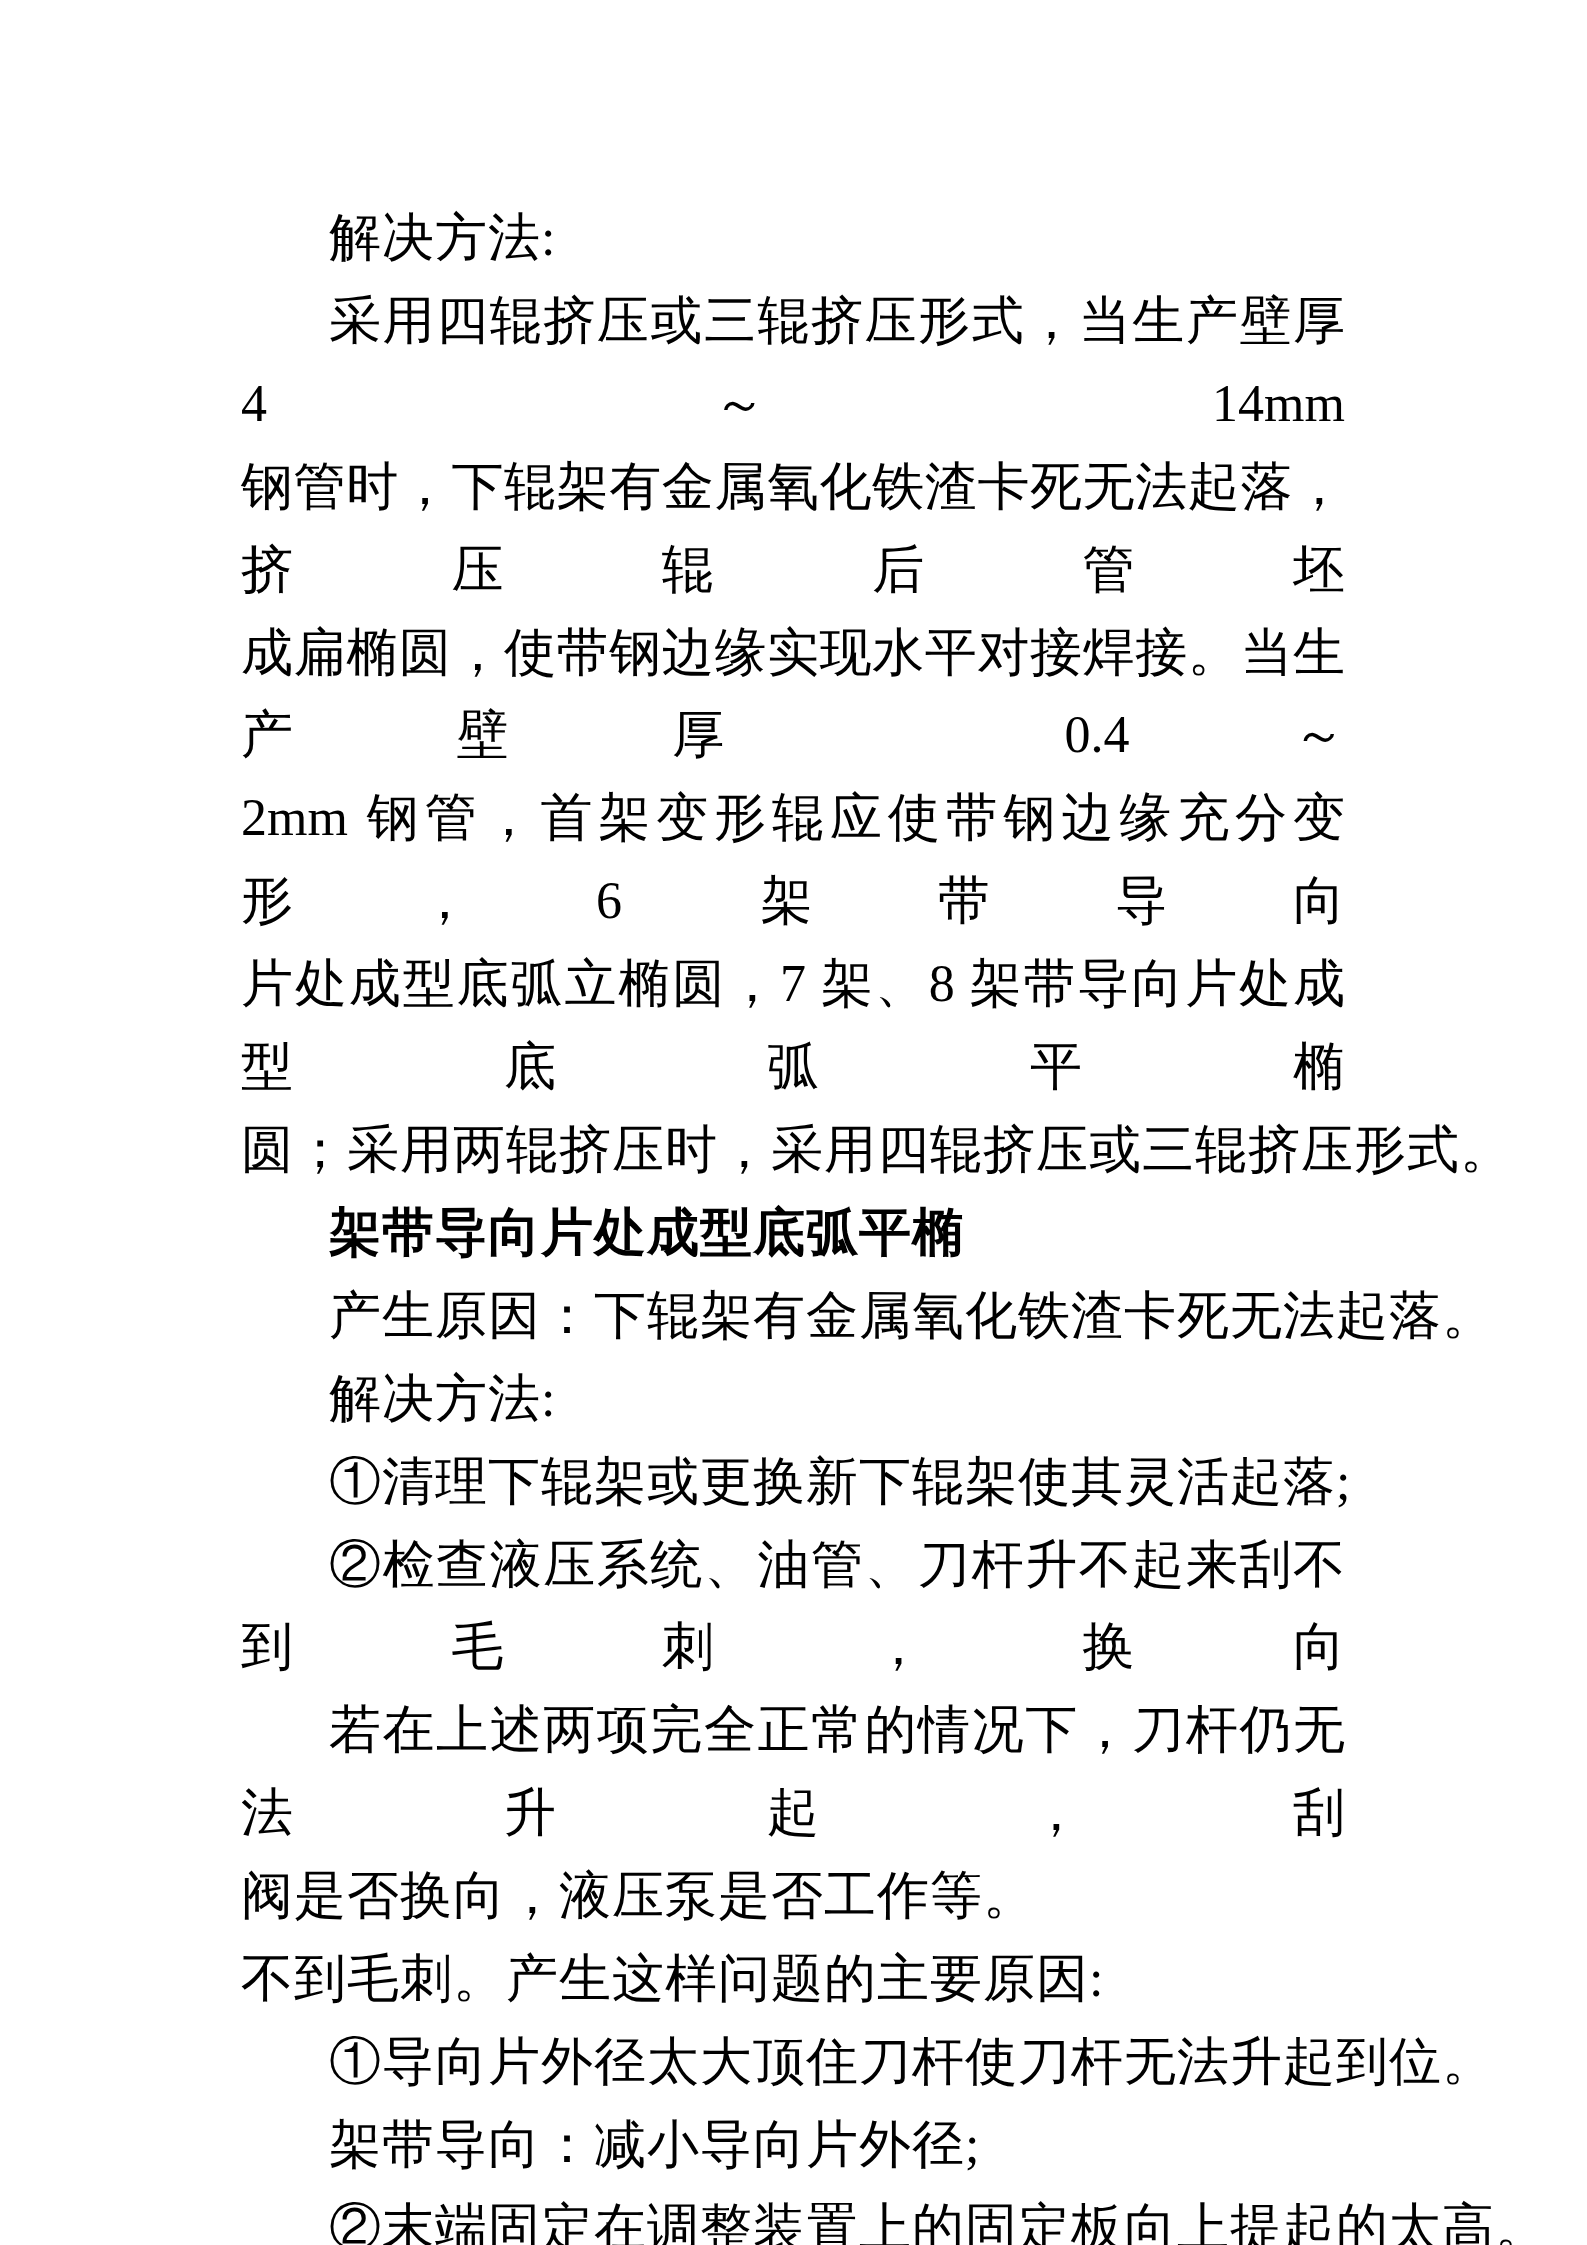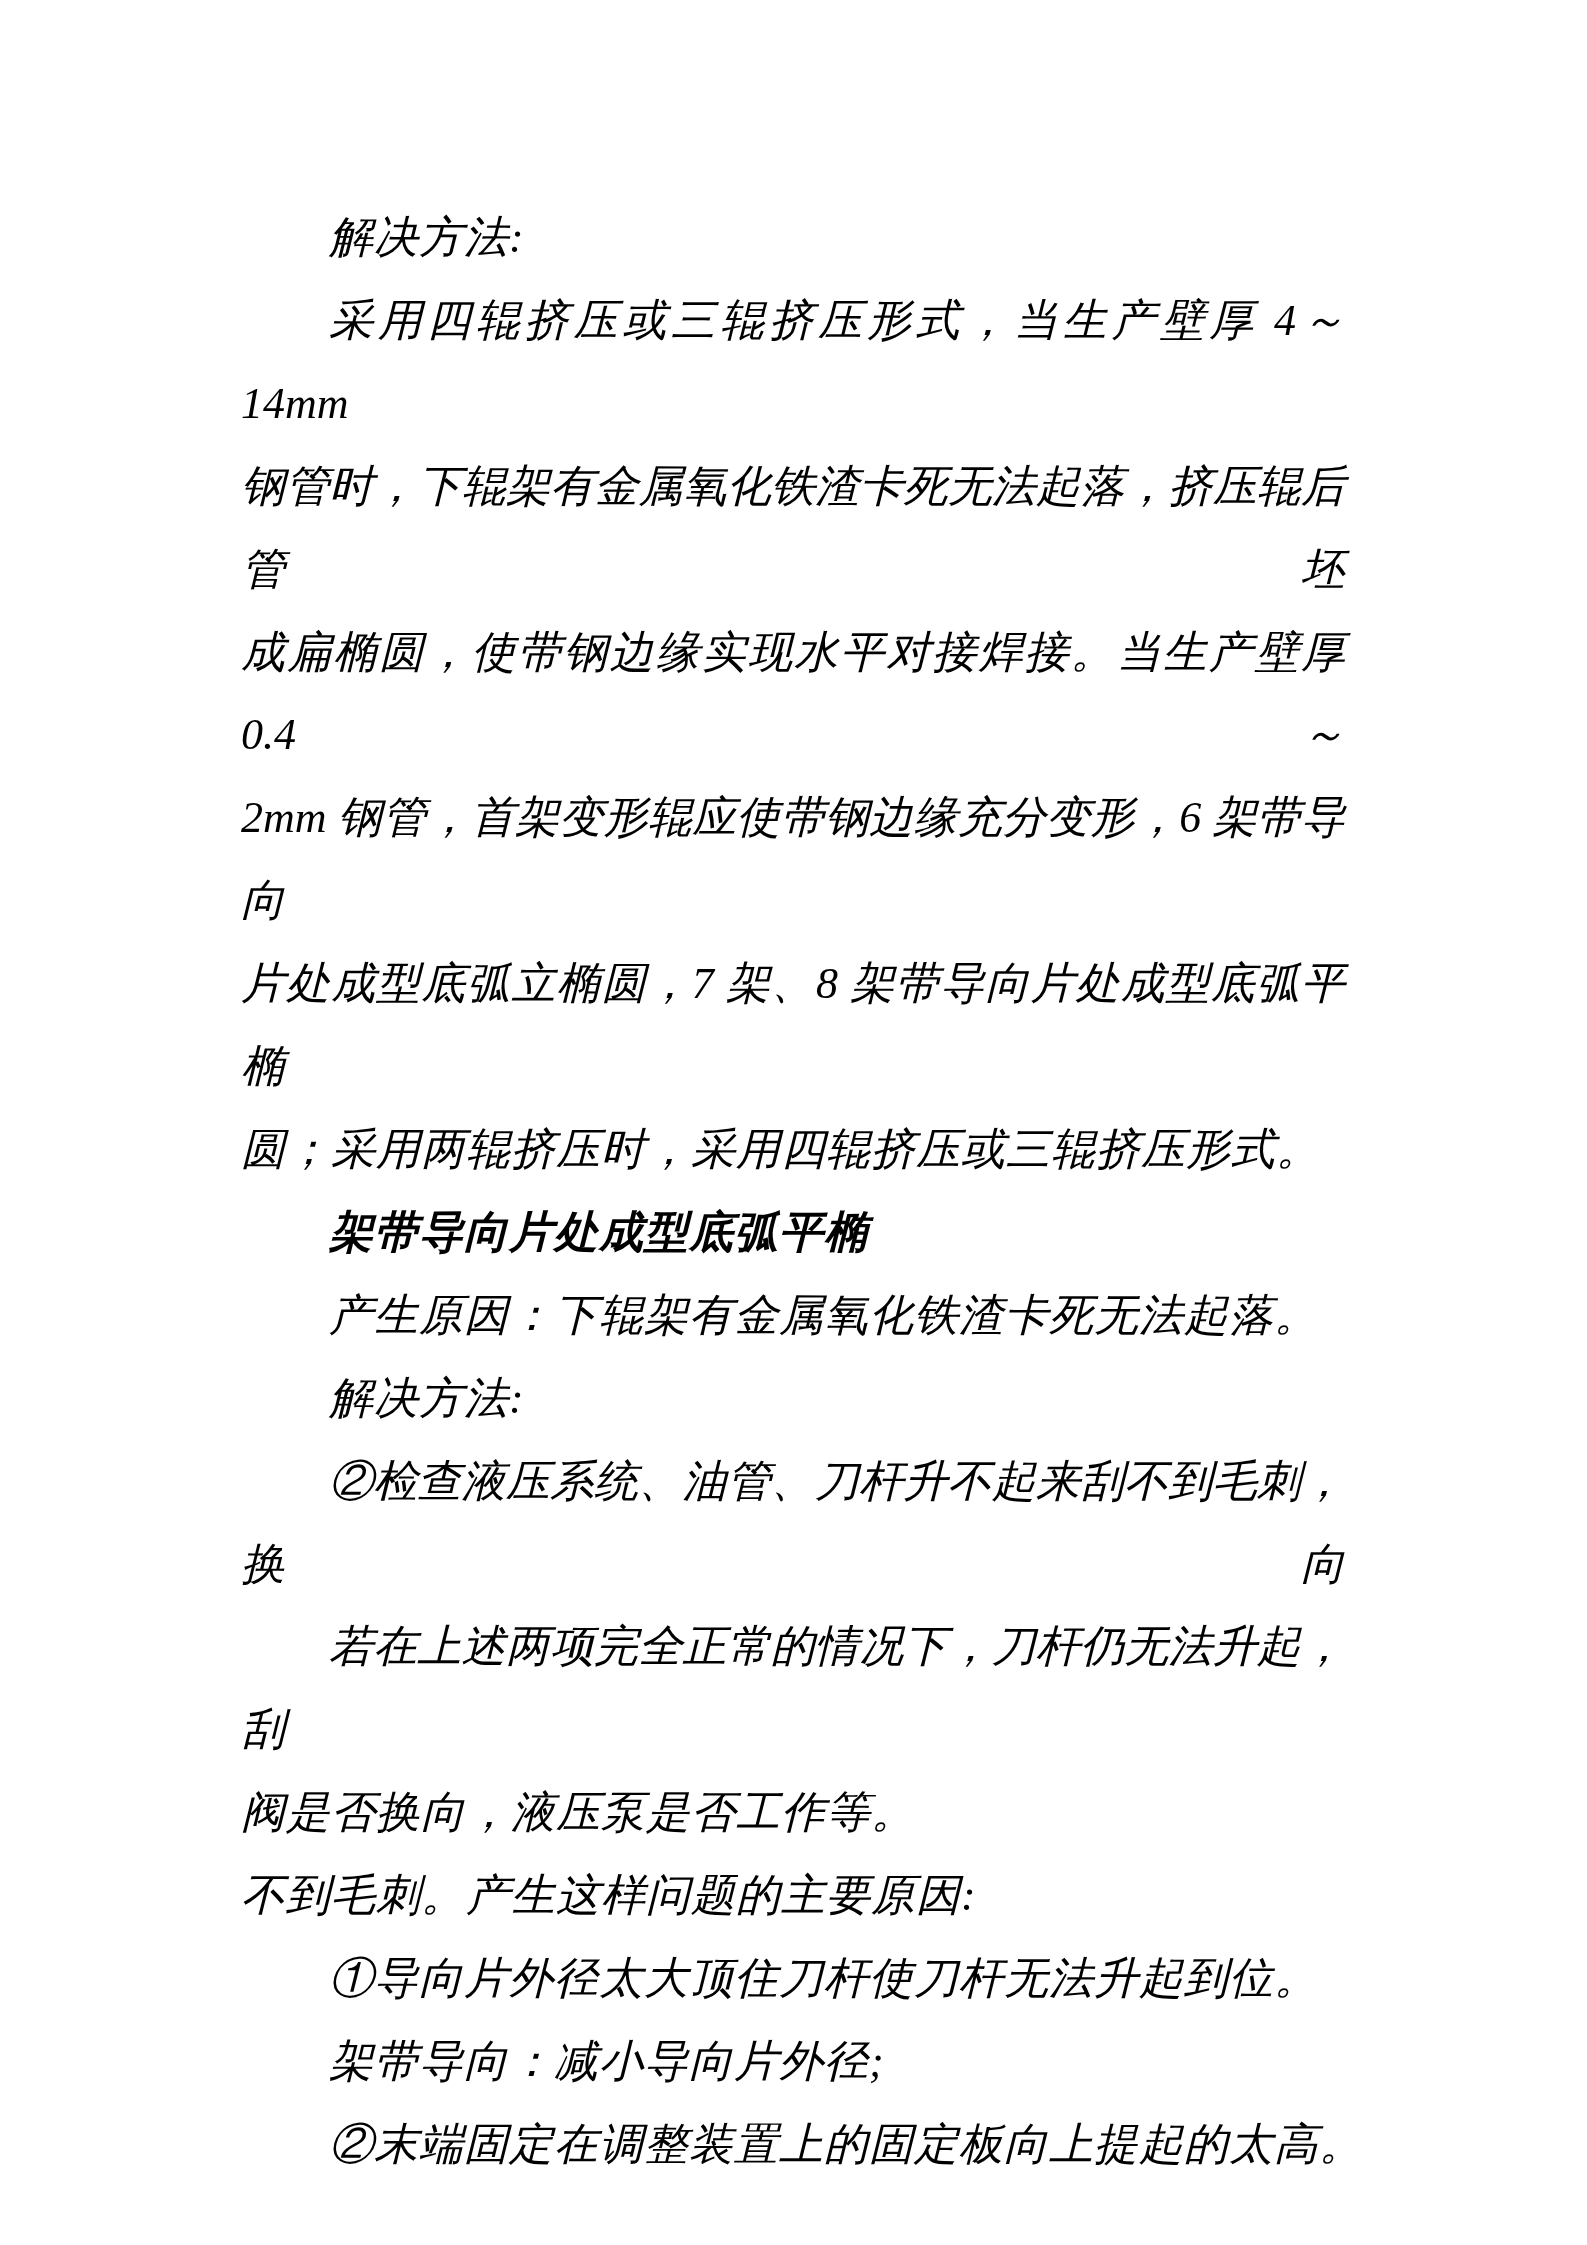--- a/index.html
+++ b/index.html
@@ -16,26 +16,25 @@
     overflow: hidden;
     font-family: "Liberation Serif", "DejaVu Serif", serif;
   }
   .textblock {
     position: absolute;
     left: 241px;
     top: 197px;
     width: 1104px;
   }
   .line {
-    font-size: 44px;
+    font-size: 52px;
     line-height: 82.9px;
     color: #000000;
     white-space: nowrap;
     letter-spacing: 1px;
-    font-style: italic;
   }
   .line.just {
     white-space: normal;
     text-align: justify;
     text-align-last: justify;
     text-justify: inter-character;
     letter-spacing: 0;
   }
   .line.indent {
     text-indent: 88px;
@@ -52,20 +51,21 @@
     <div class="line indent">解决方法:</div>
     <div class="line indent just">采用四辊挤压或三辊挤压形式，当生产壁厚 4～14mm</div>
     <div class="line just">钢管时，下辊架有金属氧化铁渣卡死无法起落，挤压辊后管坯</div>
     <div class="line just">成扁椭圆，使带钢边缘实现水平对接焊接。当生产壁厚 0.4～</div>
     <div class="line just">2mm 钢管，首架变形辊应使带钢边缘充分变形，6 架带导向</div>
     <div class="line just">片处成型底弧立椭圆，7 架、8 架带导向片处成型底弧平椭</div>
     <div class="line">圆；采用两辊挤压时，采用四辊挤压或三辊挤压形式。</div>
     <div class="line indent bold">架带导向片处成型底弧平椭</div>
     <div class="line indent">产生原因：下辊架有金属氧化铁渣卡死无法起落。</div>
     <div class="line indent">解决方法:</div>
+    <div class="line indent">①清理下辊架或更换新下辊架使其灵活起落;</div>
     <div class="line indent just">②检查液压系统、油管、刀杆升不起来刮不到毛刺，换向</div>
     <div class="line indent just">若在上述两项完全正常的情况下，刀杆仍无法升起，刮</div>
     <div class="line">阀是否换向，液压泵是否工作等。</div>
     <div class="line">不到毛刺。产生这样问题的主要原因:</div>
     <div class="line indent">①导向片外径太大顶住刀杆使刀杆无法升起到位。</div>
     <div class="line indent">架带导向：减小导向片外径;</div>
     <div class="line indent">②末端固定在调整装置上的固定板向上提起的太高。</div>
 
   </div>
 </div>

